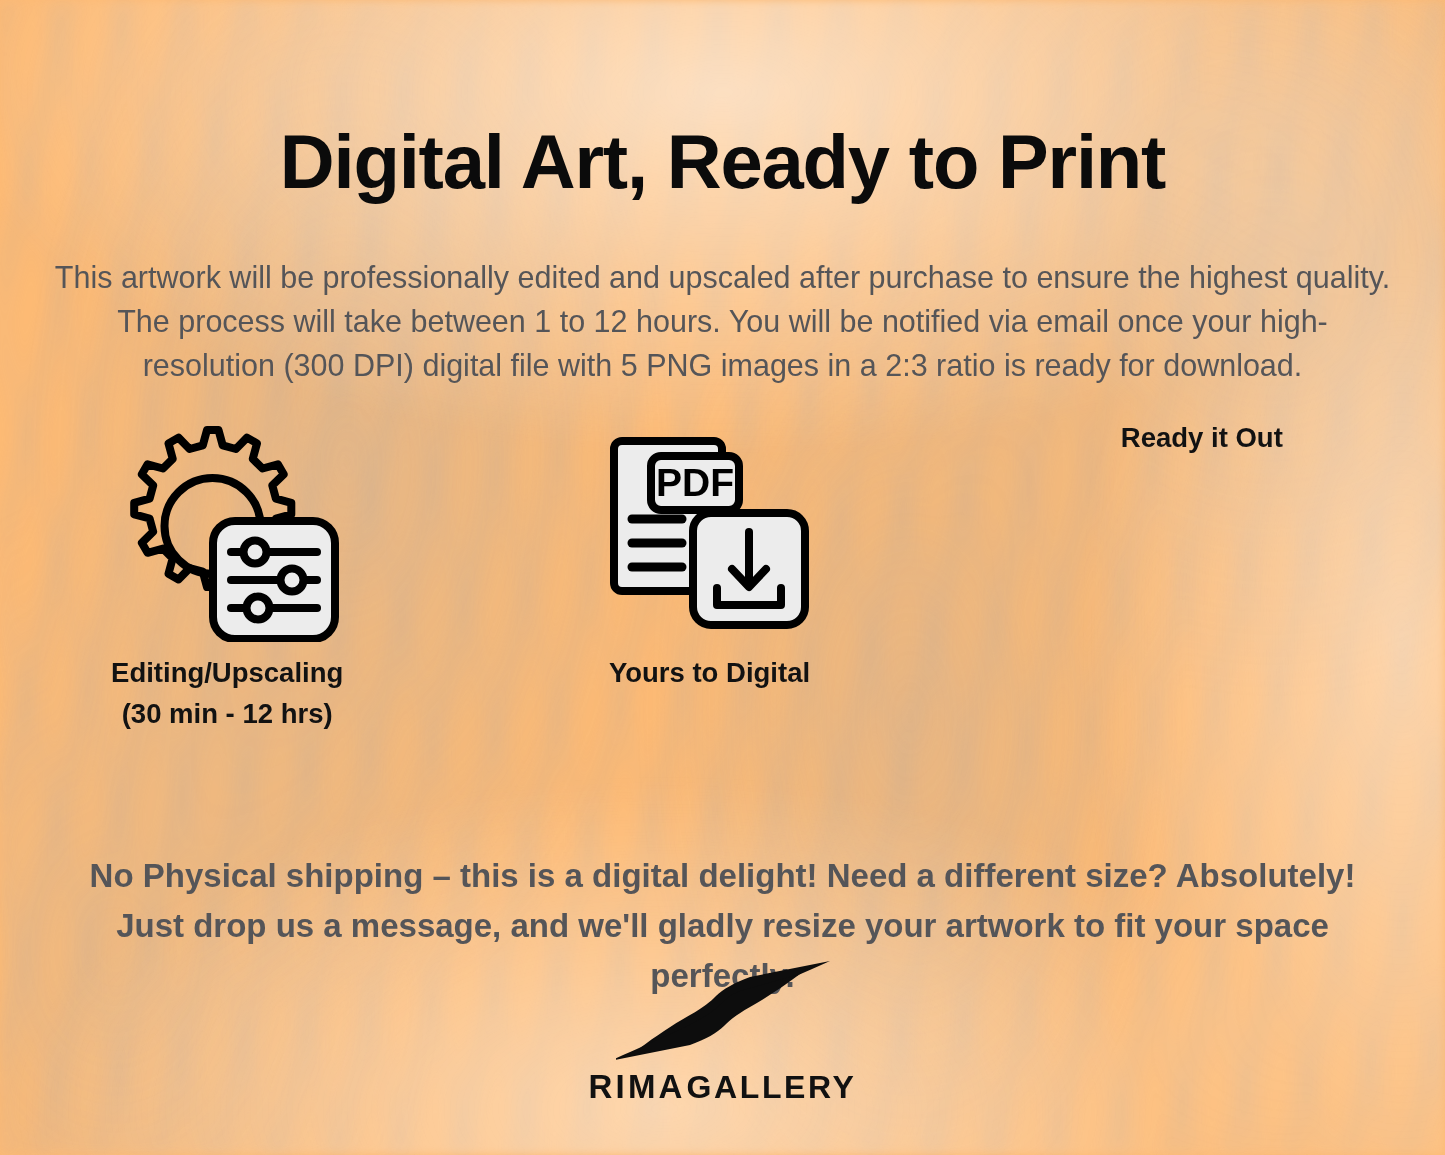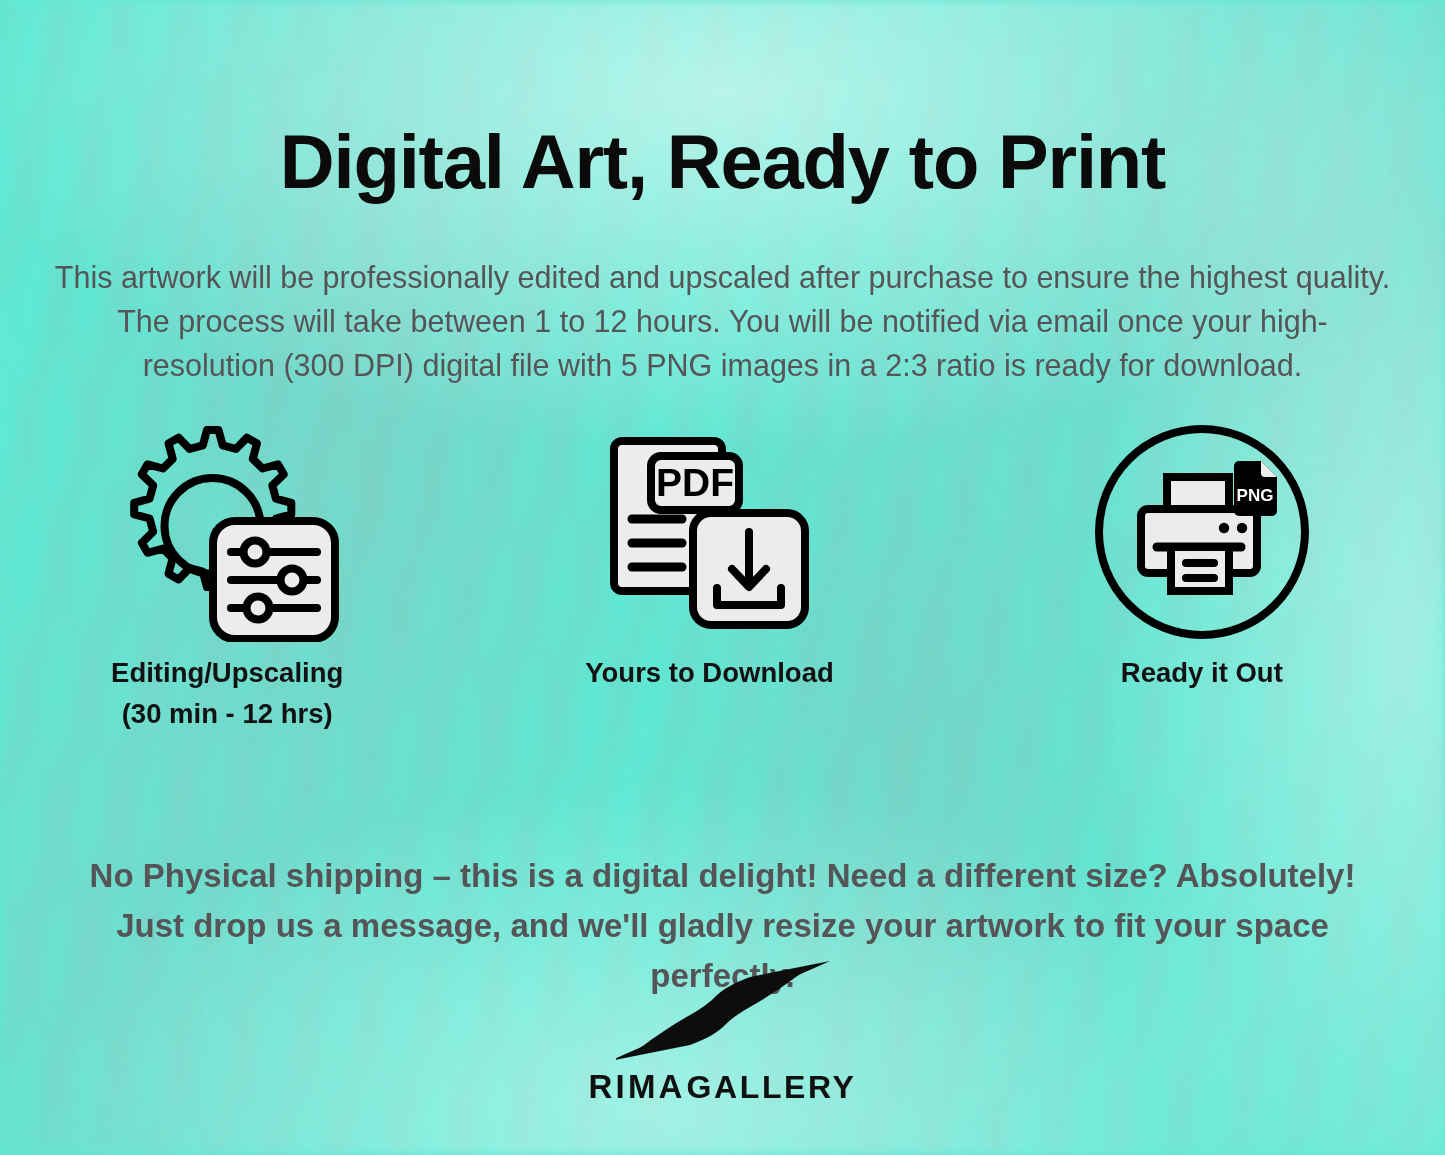--- a/index.html
+++ b/index.html
@@ -14,21 +14,21 @@
     font-family: "Liberation Sans", sans-serif;
     background: #ebebeb;
     overflow: hidden;
   }
 
   
   .page {
     position: relative;
     width: 1445px;
     height: 1155px;
-    background-color: #5eead4;
+    background-color: #fdba74;
     overflow: hidden;
   }
 
   
   .bg-texture {
     position: absolute;
     inset: 0;
     pointer-events: none;
     opacity: 1;
   }
@@ -237,47 +237,24 @@
             <text x="91" y="69" text-anchor="middle" font-family="'Liberation Sans', sans-serif" font-size="39" font-weight="700" fill="#000">PDF</text>
 
             <rect x="89" y="86" width="112" height="112" rx="18" fill="#ececec" stroke="#000" stroke-width="8"></rect>
 
             <line x1="145" y1="105" x2="145" y2="152" stroke="#000" stroke-width="8" stroke-linecap="round"></line>
             <path d="M128 142 L145 160 L162 142" stroke="#000" stroke-width="8" stroke-linecap="round" stroke-linejoin="round" fill="none"></path>
 
             <path d="M113 161 v17 h64 v-17" stroke="#000" stroke-width="8" stroke-linecap="round" stroke-linejoin="round" fill="none"></path>
           </svg>
         </div>
-        <div class="feature-label">Yours to Download</div>
+        <div class="feature-label">Yours to Digital</div>
       </div>
 
       <div class="feature feature-3">
-        <div class="feature-icon">
-          <svg width="222" height="222" viewBox="0 0 222 222" fill="none" xmlns="http://www.w3.org/2000/svg" aria-hidden="true">
-
-            <circle cx="111" cy="111" r="103" stroke="#000" stroke-width="8" fill="none"></circle>
-
-            <rect x="76" y="56" width="62" height="38" fill="#ececec" stroke="#000" stroke-width="8"></rect>
-
-            <rect x="50" y="88" width="116" height="64" rx="7" fill="#ececec" stroke="#000" stroke-width="8"></rect>
-
-            <circle cx="133" cy="107" r="5.2" fill="#000"></circle>
-            <circle cx="151" cy="107" r="5.2" fill="#000"></circle>
-
-            <line x1="66" y1="126" x2="150" y2="126" stroke="#000" stroke-width="9" stroke-linecap="round"></line>
-
-            <rect x="80" y="126" width="58" height="44" fill="#ececec" stroke="#000" stroke-width="8"></rect>
-            <line x1="95" y1="142" x2="123" y2="142" stroke="#000" stroke-width="8" stroke-linecap="round"></line>
-            <line x1="95" y1="157" x2="123" y2="157" stroke="#000" stroke-width="8" stroke-linecap="round"></line>
-
-            <path d="M148 40 h22 l16 16 v34 a5 5 0 0 1 -5 5 h-33 a5 5 0 0 1 -5 -5 v-45 a5 5 0 0 1 5 -5 z" fill="#000"></path>
-            <path d="M170 40 v12 a4 4 0 0 0 4 4 h12 z" fill="#ececec"></path>
-            <text x="164" y="80" text-anchor="middle" font-family="'Liberation Sans', sans-serif" font-size="17" font-weight="700" fill="#ffffff">PNG</text>
-          </svg>
-        </div>
         <div class="feature-label">Ready it Out</div>
       </div>
 
 
     </div>
 
     <p class="outro">No Physical shipping – this is a digital delight! Need a different size? Absolutely! Just drop us a message, and we'll gladly resize your artwork to fit your space perfectly.</p>
 
     <div class="logo-block">
       <svg class="logo-mark" width="214" height="108" viewBox="0 0 214 108" fill="none" xmlns="http://www.w3.org/2000/svg" aria-hidden="true">

